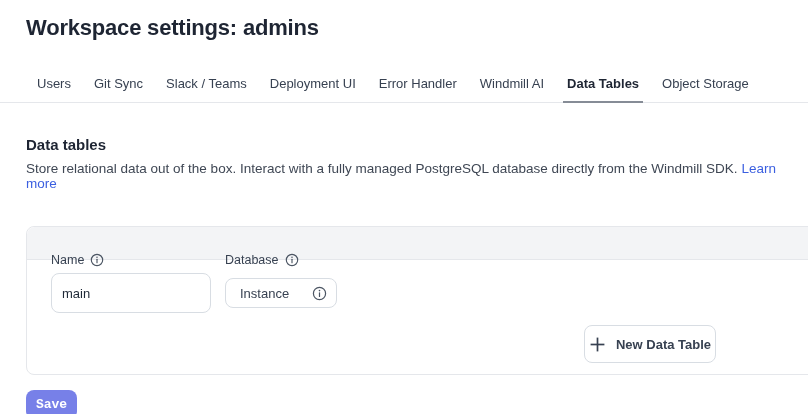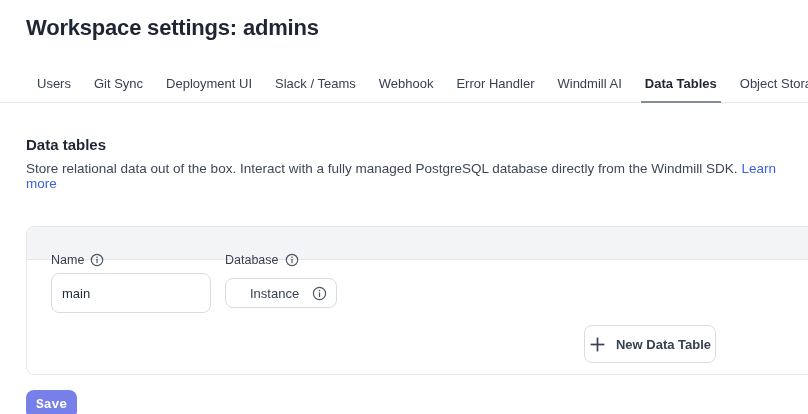--- a/index.html
+++ b/index.html
@@ -98,21 +98,21 @@
   .name-input { width: 160px; margin-right: 14px; }
   .instance-select {
     width: 112px;
     height: 30px;
     border: 1px solid #d8dde3;
     border-radius: 8px;
     background: #ffffff;
     display: flex;
     align-items: center;
     justify-content: space-between;
-    padding: 0 9px 0 24px;
+    padding: 0 9px 0 14px;
     font-size: 13px;
     color: #374151;
     margin-right: 10px;
     cursor: pointer;
   }
   .db-input-wrap { position: relative; width: 319px; }
   .db-input { width: 319px; }
   .status-btn {
     position: absolute;
     right: 3px;
@@ -168,23 +168,22 @@
 </head>
 <body>
 
 
 
 <h1 class="page-title">Workspace settings: admins</h1>
 
 <nav class="tabs">
   <div class="tab">Users</div>
   <div class="tab">Git Sync</div>
+  <div class="tab">Slack / Teams</div>
   <div class="tab">Deployment UI</div>
-  <div class="tab">Slack / Teams</div>
-  <div class="tab">Webhook</div>
   <div class="tab">Error Handler</div>
   <div class="tab">Windmill AI</div>
   <div class="tab active">Data Tables</div>
   <div class="tab">Object Storage</div>
 </nav>
 
 <h2 class="section-heading">Data tables</h2>
 <p class="section-desc"><span>Store relational data out of the box. Interact with a fully managed PostgreSQL database directly from the Windmill SDK.</span> <a class="learn-more">Learn more</a></p>
 
 <div class="card">

